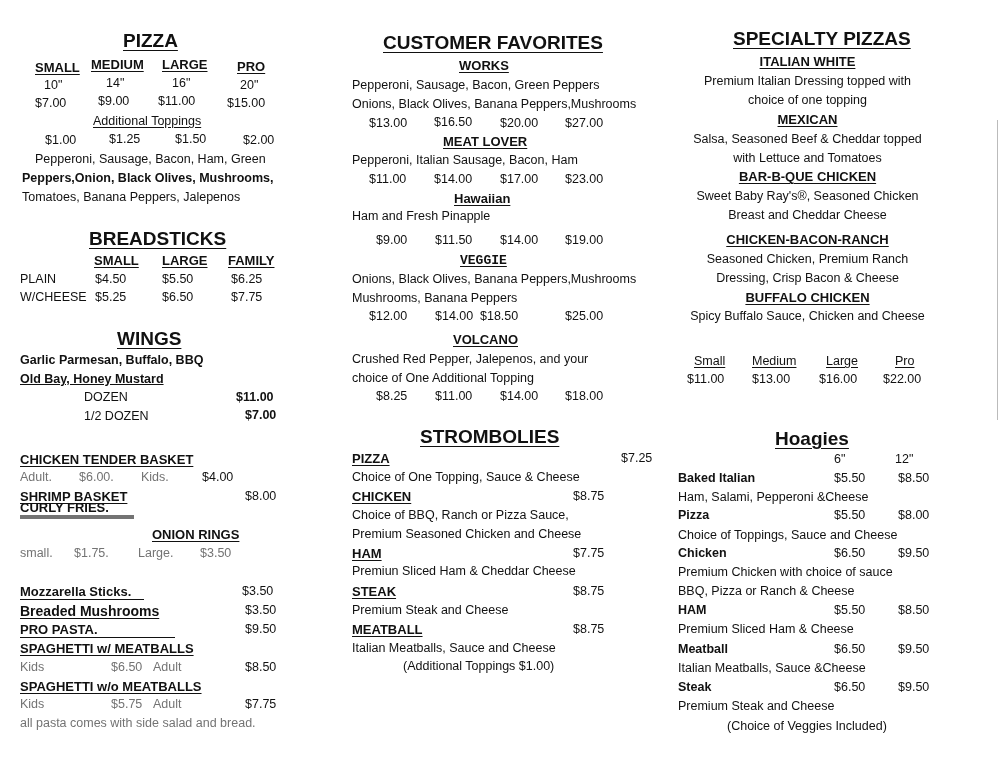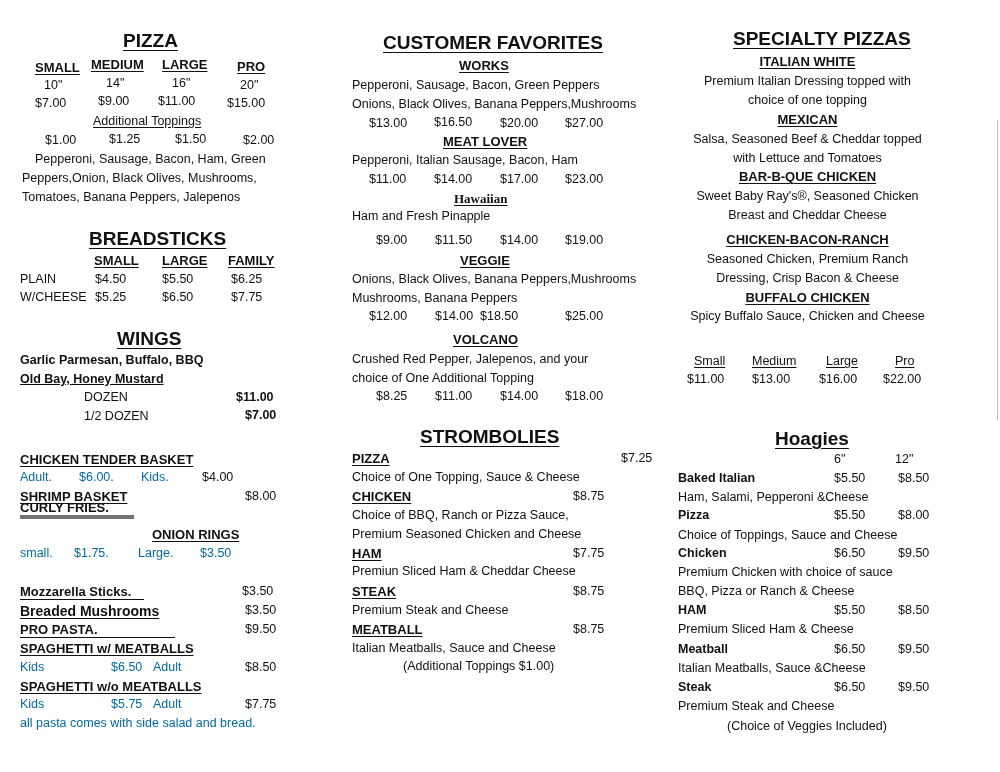--- a/index.html
+++ b/index.html
@@ -8,21 +8,21 @@
     font-family: "Liberation Sans", "DejaVu Sans", sans-serif;
     position: relative; overflow: hidden;
   }
   .abs { position: absolute; white-space: nowrap; }
   .u { text-decoration: underline; text-underline-offset: 2px; }
   .b { font-weight: bold; }
   .h1 { font-size: 19px; font-weight: bold; text-decoration: underline; text-underline-offset: 3px; }
   .h2 { font-size: 13px; font-weight: bold; text-decoration: underline; text-underline-offset: 2px; }
   .t { font-size: 12.5px; }
   .tc { text-align: center; }
-  .gray { color: #0369a1; }
+  .gray { color: #737373; }
   .edge { position:absolute; right:2px; top:120px; width:1px; height:300px; background:#bbb; }
 </style>
 </head>
 <body>
 
 <div>
 
   <div>
     <div class="abs h1" style="left:123px;top:30px;">PIZZA</div>
     <div class="abs h2" style="left:35px;top:60px;">SMALL</div>
@@ -41,21 +41,21 @@
     <div class="abs t" style="left:227px;top:96px;">$15.00</div>
 
     <div class="abs t u" style="left:93px;top:114px;">Additional Toppings</div>
 
     <div class="abs t" style="left:45px;top:133px;">$1.00</div>
     <div class="abs t" style="left:109px;top:132px;">$1.25</div>
     <div class="abs t" style="left:175px;top:132px;">$1.50</div>
     <div class="abs t" style="left:243px;top:133px;">$2.00</div>
 
     <div class="abs t" style="left:35px;top:152px;">Pepperoni, Sausage, Bacon, Ham, Green</div>
-    <div class="abs t" style="left:22px;top:171px;">Peppers,Onion, Black Olives, Mushrooms,</div>
+    <div class="abs t" style="left:22px;top:171px;font-weight:bold;">Peppers,Onion, Black Olives, Mushrooms,</div>
     <div class="abs t" style="left:22px;top:190px;">Tomatoes, Banana Peppers, Jalepenos</div>
   </div>
 
   <div>
     <div class="abs h1" style="left:89px;top:228px;">BREADSTICKS</div>
     <div class="abs h2" style="left:94px;top:253px;">SMALL</div>
     <div class="abs h2" style="left:162px;top:253px;">LARGE</div>
     <div class="abs h2" style="left:228px;top:253px;">FAMILY</div>
 
     <div class="abs t" style="left:20px;top:272px;">PLAIN</div>
@@ -129,28 +129,28 @@
     <div class="abs t" style="left:500px;top:116px;">$20.00</div>
     <div class="abs t" style="left:565px;top:116px;">$27.00</div>
 
     <div class="abs h2" style="left:443px;top:134px;">MEAT LOVER</div>
     <div class="abs t" style="left:352px;top:153px;">Pepperoni, Italian Sausage, Bacon, Ham</div>
     <div class="abs t" style="left:369px;top:172px;">$11.00</div>
     <div class="abs t" style="left:434px;top:172px;">$14.00</div>
     <div class="abs t" style="left:500px;top:172px;">$17.00</div>
     <div class="abs t" style="left:565px;top:172px;">$23.00</div>
 
-    <div class="abs h2" style="left:454px;top:191px;font-family:Liberation Serif, serif;">Hawaiian</div>
+    <div class="abs h2" style="left:454px;top:191px;">Hawaiian</div>
     <div class="abs t" style="left:352px;top:209px;">Ham and Fresh Pinapple</div>
     <div class="abs t" style="left:376px;top:233px;">$9.00</div>
     <div class="abs t" style="left:435px;top:233px;">$11.50</div>
     <div class="abs t" style="left:500px;top:233px;">$14.00</div>
     <div class="abs t" style="left:565px;top:233px;">$19.00</div>
 
-    <div class="abs h2" style="left:460px;top:253px;">VEGGIE</div>
+    <div class="abs h2" style="left:460px;top:253px;font-family:Liberation Mono, monospace;">VEGGIE</div>
     <div class="abs t" style="left:352px;top:272px;">Onions, Black Olives, Banana Peppers,Mushrooms</div>
     <div class="abs t" style="left:352px;top:291px;">Mushrooms, Banana Peppers</div>
     <div class="abs t" style="left:369px;top:309px;">$12.00</div>
     <div class="abs t" style="left:435px;top:309px;">$14.00</div>
     <div class="abs t" style="left:480px;top:309px;">$18.50</div>
     <div class="abs t" style="left:565px;top:309px;">$25.00</div>
 
     <div class="abs h2" style="left:453px;top:332px;">VOLCANO</div>
     <div class="abs t" style="left:352px;top:352px;">Crushed Red Pepper, Jalepenos, and your</div>
     <div class="abs t" style="left:352px;top:371px;">choice of One Additional Topping</div>

